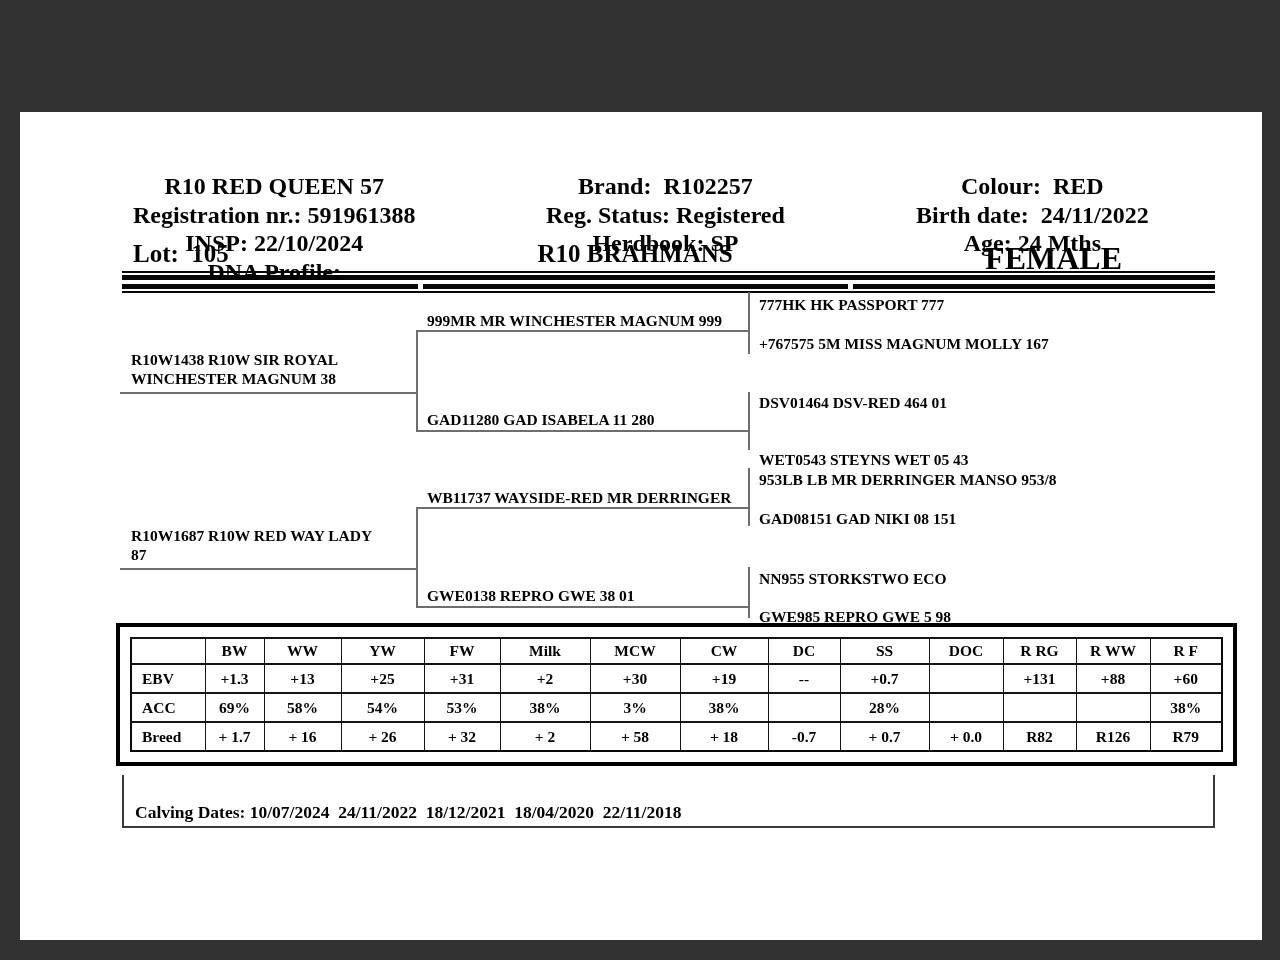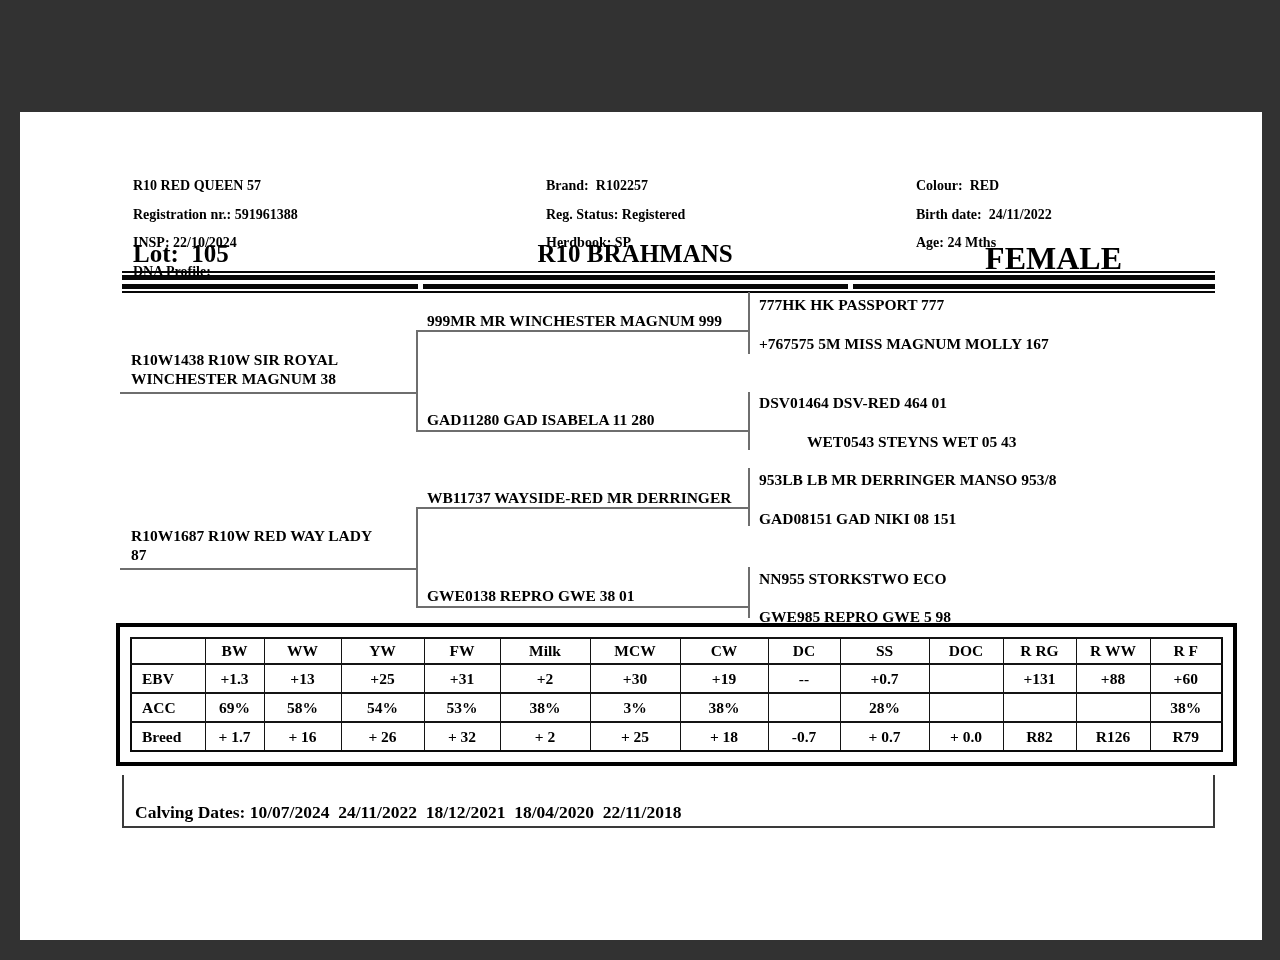--- a/index.html
+++ b/index.html
@@ -16,21 +16,21 @@
   
   .hdr-lot{position:absolute;left:113px;top:128px;font-size:25px;white-space:pre;}
   .hdr-title{position:absolute;left:50%;top:128px;transform:translateX(-53%);font-size:25px;white-space:pre;}
   .hdr-sex{position:absolute;right:140px;top:128px;font-size:32px;white-space:pre;}
   .rule{position:absolute;left:102px;width:1093px;height:2px;}
   .rule1{top:159px;border-top:2px solid #070707;border-bottom:5px solid #070707;}
   .rule2{top:172px;border-top:5px solid #070707;border-bottom:2px solid #070707;}
   .rule .notch{position:absolute;top:-5px;width:5px;height:5px;background:#fff;}
   
   .info-col{position:absolute;top:60px;}
-  .info-line{font-size:14px;line-height:28.5px;white-space:pre;}
+  .info-line{font-size:24px;line-height:28.5px;white-space:pre;text-align:center;}
   .col1{left:113px;} .col2{left:526px;} .col3{left:896px;}
   
   .ped-label{position:absolute;font-size:15.5px;line-height:19px;white-space:nowrap;}
   .ped-wrap{white-space:normal;}
   .hline,.vline{position:absolute;background:#6e6e6e;}
   .hline{height:2px;}
   .vline{width:2px;}
   
   .ebv-wrap{position:absolute;left:96px;top:511px;border:4px solid #000;padding:10px;background:#fff;}
   table.ebv{border-collapse:collapse;table-layout:fixed;width:1091px;border:2px solid #0a0a0a;}
@@ -97,21 +97,21 @@
   <div class="hline" style="left:396px;top:395px;width:334px;"></div>
   <div class="ped-label" style="left:407px;top:474px;">GWE0138 REPRO GWE 38 01</div>
   <div class="hline" style="left:396px;top:494px;width:334px;"></div>
 
   <div class="vline" style="left:728px;top:180px;height:62px;"></div>
   <div class="ped-label" style="left:739px;top:183px;">777HK HK PASSPORT 777</div>
   <div class="ped-label" style="left:739px;top:222px;">+767575 5M MISS MAGNUM MOLLY 167</div>
 
   <div class="vline" style="left:728px;top:280px;height:58px;"></div>
   <div class="ped-label" style="left:739px;top:281px;">DSV01464 DSV-RED 464 01</div>
-  <div class="ped-label" style="left:739px;top:320px;margin-left:48px;">WET0543 STEYNS WET 05 43</div>
+  <div class="ped-label" style="left:739px;top:338px;">WET0543 STEYNS WET 05 43</div>
 
   <div class="vline" style="left:728px;top:356px;height:58px;"></div>
   <div class="ped-label" style="left:739px;top:358px;">953LB LB MR DERRINGER MANSO 953/8</div>
   <div class="ped-label" style="left:739px;top:397px;">GAD08151 GAD NIKI 08 151</div>
 
   <div class="vline" style="left:728px;top:455px;height:51px;"></div>
   <div class="ped-label" style="left:739px;top:457px;">NN955 STORKSTWO ECO</div>
   <div class="ped-label" style="left:739px;top:495px;">GWE985 REPRO GWE 5 98</div>
 
   <div class="ebv-wrap">
@@ -181,21 +181,21 @@
         <td></td>
         <td>38%</td>
       </tr>
       <tr>
         <td class="rl">Breed</td>
         <td>+ 1.7</td>
         <td>+ 16</td>
         <td>+ 26</td>
         <td>+ 32</td>
         <td>+ 2</td>
-        <td>+ 25</td>
+        <td>+ 58</td>
         <td>+ 18</td>
         <td>-0.7</td>
         <td>+ 0.7</td>
         <td>+ 0.0</td>
         <td>R82</td>
         <td>R126</td>
         <td>R79</td>
       </tr>
     </tbody>
       </table>

